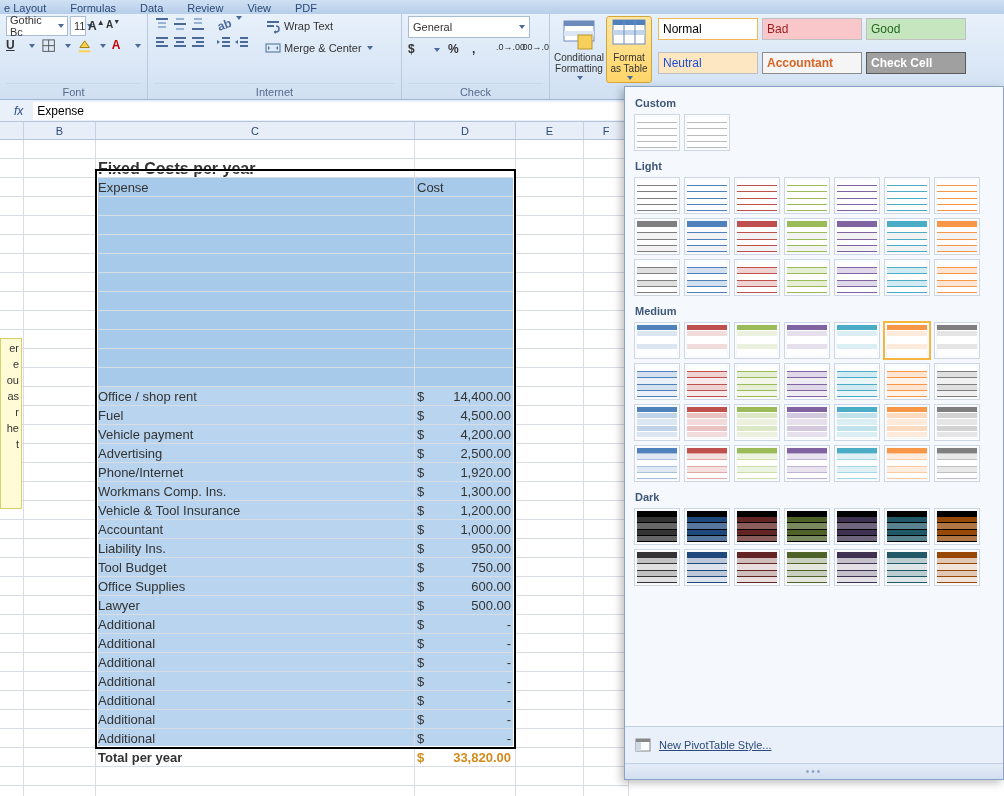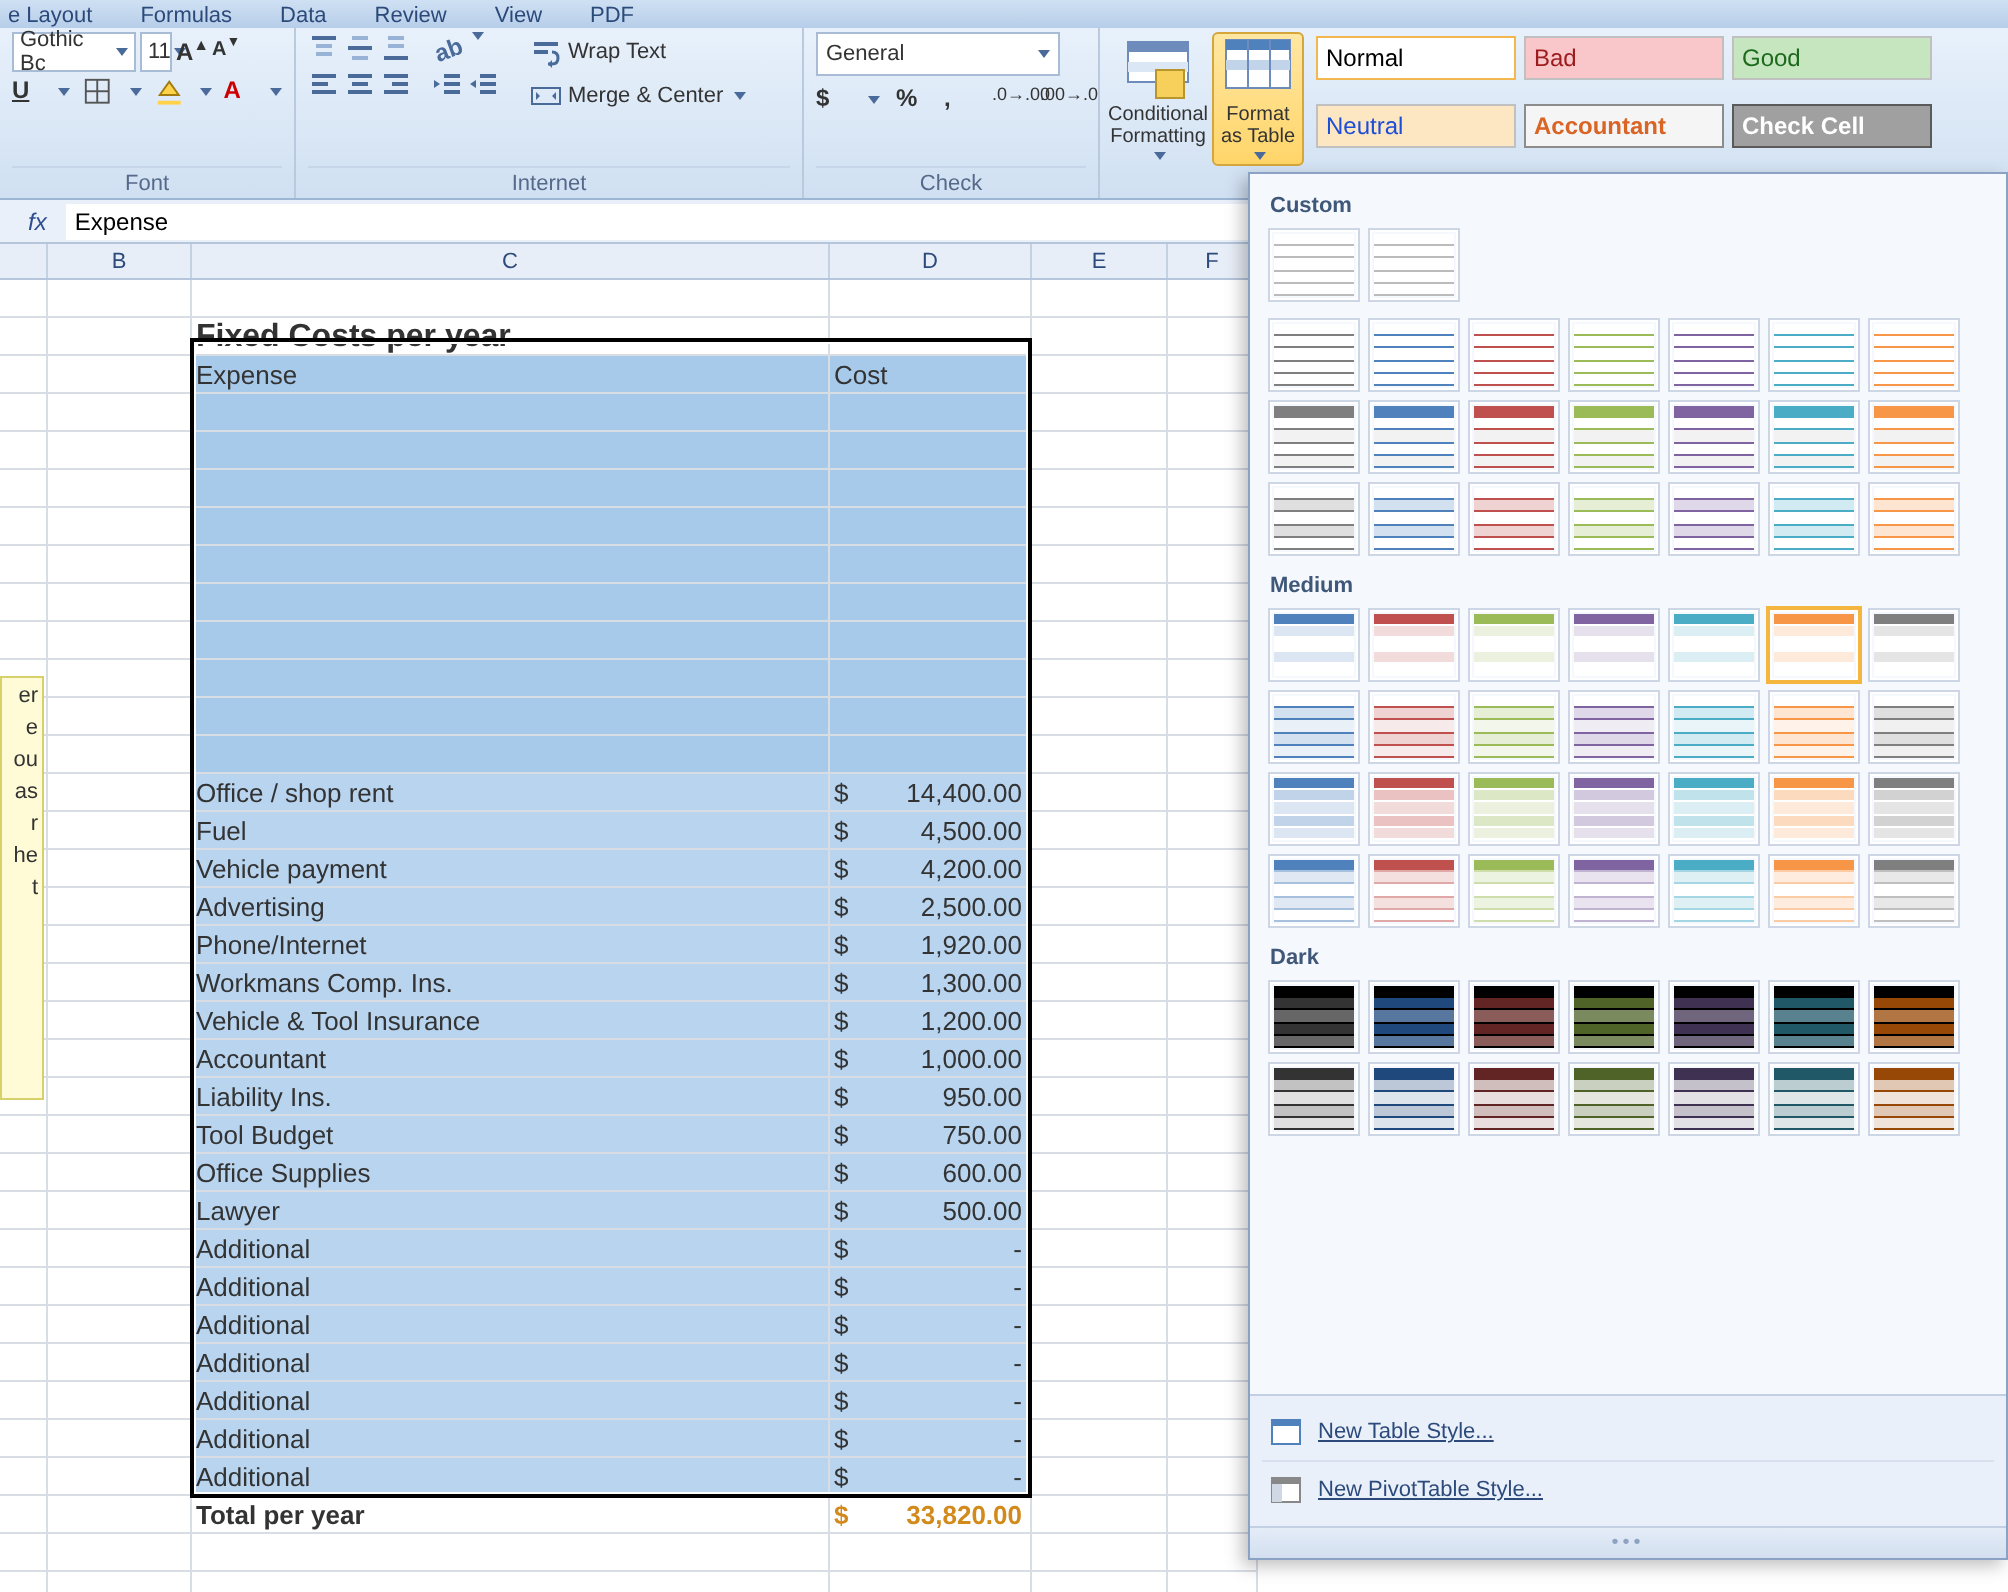--- a/index.html
+++ b/index.html
@@ -200,21 +200,21 @@
     border: 2px solid #000;
     box-shadow: 0 0 0 1px #fff inset;
     pointer-events: none;
     z-index: 5;
   }
 
   .note-card {
     position: absolute;
     left: 0; top: 198px;
     width: 22px;
-    height: 212px;
+    height: 171px;
     overflow: hidden;
     background: #fffbd6;
     border: 1px solid #d8d06a;
     font-size: 11px;
     line-height: 1.45;
     padding: 2px;
   }
 
   
   .dropdown {
@@ -854,20 +854,21 @@
           <div class="sw-inner">
             <div class="r" style="background: rgb(255, 255, 255); border-bottom: 1px solid rgb(187, 187, 187);"></div>
             <div class="r" style="background: rgb(255, 255, 255); border-bottom: 1px solid rgb(187, 187, 187);"></div>
             <div class="r" style="background: rgb(255, 255, 255); border-bottom: 1px solid rgb(187, 187, 187);"></div>
             <div class="r" style="background: rgb(255, 255, 255); border-bottom: 1px solid rgb(187, 187, 187);"></div>
             <div class="r" style="background: rgb(255, 255, 255); border-bottom: 1px solid rgb(187, 187, 187);"></div>
           </div>
         </div>
       </div>
 
+    <div class="dd-section-title">Light</div>
     <div class="tbl-palette" id="palette-light">
         <div class="tbl-swatch">
           <div class="sw-inner">
             <div class="r" style="background: rgb(255, 255, 255); border-bottom: 1px solid rgb(127, 127, 127);"></div>
             <div class="r" style="background: rgb(255, 255, 255); border-bottom: 1px solid rgb(127, 127, 127);"></div>
             <div class="r" style="background: rgb(255, 255, 255); border-bottom: 1px solid rgb(127, 127, 127);"></div>
             <div class="r" style="background: rgb(255, 255, 255); border-bottom: 1px solid rgb(127, 127, 127);"></div>
             <div class="r" style="background: rgb(255, 255, 255); border-bottom: 1px solid rgb(127, 127, 127);"></div>
           </div>
         </div>
@@ -1433,29 +1434,20 @@
             <div class="r" style="background: rgb(152, 72, 6); border-bottom: 1px solid rgb(152, 72, 6);"></div>
             <div class="r" style="background: rgb(224, 200, 180); border-bottom: 1px solid rgb(152, 72, 6);"></div>
             <div class="r" style="background: rgb(240, 228, 218); border-bottom: 1px solid rgb(152, 72, 6);"></div>
             <div class="r" style="background: rgb(224, 200, 180); border-bottom: 1px solid rgb(152, 72, 6);"></div>
             <div class="r" style="background: rgb(240, 228, 218); border-bottom: 1px solid rgb(152, 72, 6);"></div>
           </div>
         </div>
       </div>
   </div>
   <div class="dd-footer">
-    <div class="row">
-      <span class="ico16">
-        <svg viewBox="0 0 16 16">
-            <rect x="1" y="2" width="14" height="12" fill="#fff" stroke="#4f81bd"></rect>
-            <rect x="1" y="2" width="14" height="3" fill="#4f81bd"></rect>
-          </svg>
-      </span>
-      <span>New Table Style...</span>
-    </div>
     <div class="row">
       <span class="ico16">
         <svg viewBox="0 0 16 16">
             <rect x="1" y="2" width="14" height="12" fill="#fff" stroke="#888"></rect>
             <rect x="1" y="2" width="5" height="12" fill="#cfd8e4"></rect>
             <rect x="1" y="2" width="14" height="3" fill="#888"></rect>
           </svg>
       </span>
       <span>New PivotTable Style...</span>
     </div>

